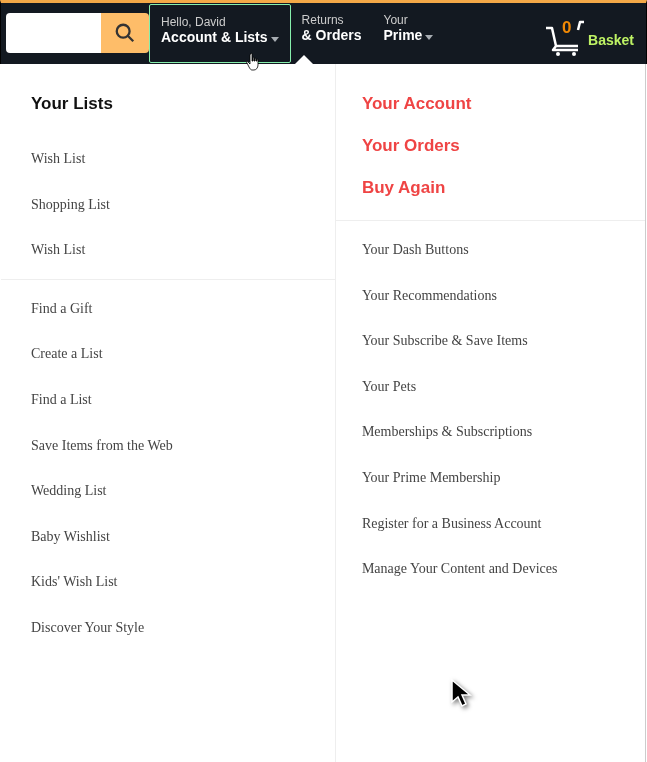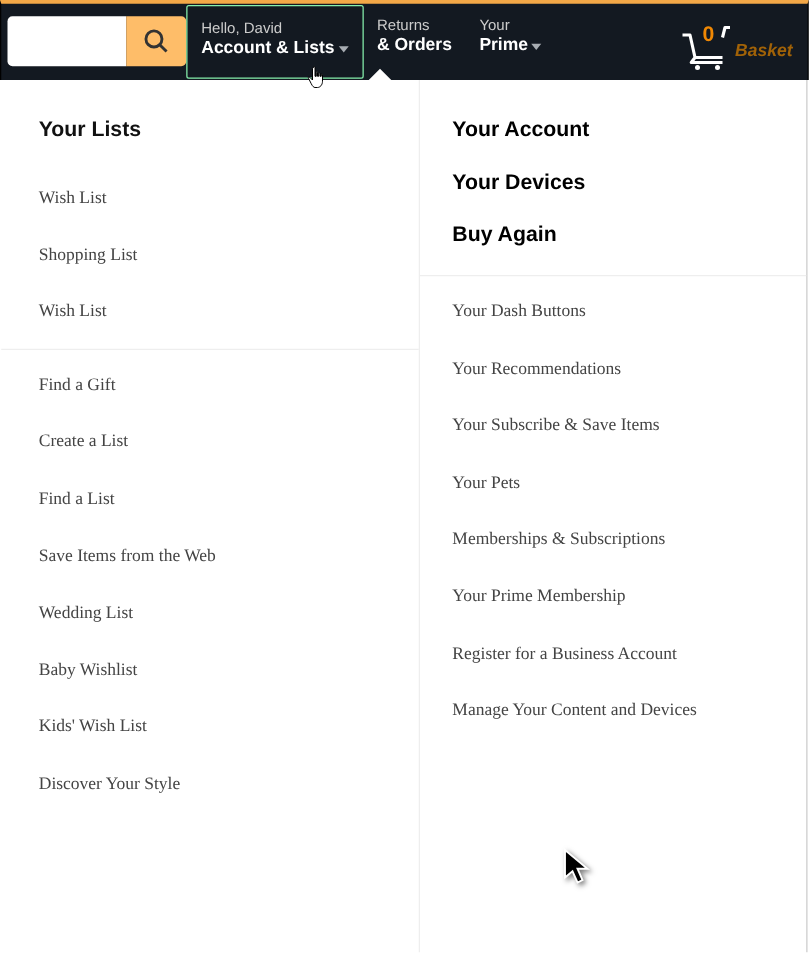--- a/index.html
+++ b/index.html
@@ -67,21 +67,21 @@
       margin-left:auto;
     }
     .basket-icon { position:relative; width:44px; height:36px; }
     .basket-count {
       position:absolute;
       top:-2px; left:20px;
       color:#f08804;
       font-weight:700;
       font-size:17px;
     }
-    .basket-label { font-size:14px; font-weight:700; color:#a16207; padding-bottom:8px; padding-left:2px;font-style:italic; }
+    .basket-label { font-size:14px; font-weight:700; color:#bef264; padding-bottom:8px; padding-left:2px; }
     
     .flyout-arrow {
       position:absolute;
       top:55px; left:295px;
       width:0; height:0;
       border-left:9px solid transparent;
       border-right:9px solid transparent;
       border-bottom:9px solid #fff;
       z-index:3;
     }
@@ -109,21 +109,21 @@
     .col-right { width:48%; padding-left:26px; }
     .col h3 {
       font-size:17px;
       font-weight:700;
       color:#111;
       margin-bottom:22px;
     }
     .col .big-link {
       font-size:17px;
       font-weight:700;
-      color:#000000;
+      color:#ef4444;
       margin-bottom:22px;
       display:block;
       cursor:pointer;
     }
     .col ul { list-style:none;font-family:Liberation Serif, serif; }
     .col li {
       font-size:14px;
       color:#444;
       padding:13px 0;
       cursor:pointer;
@@ -208,21 +208,21 @@
       <li>Save Items from the Web</li>
       <li>Wedding List</li>
       <li>Baby Wishlist</li>
       <li>Kids' Wish List</li>
       <li>Discover Your Style</li>
     </ul>
   </div>
 
   <div class="col col-right">
     <span class="big-link">Your Account</span>
-    <span class="big-link">Your Devices</span>
+    <span class="big-link">Your Orders</span>
     <span class="big-link">Buy Again</span>
     <div class="divider"></div>
     <ul>
       <li>Your Dash Buttons</li>
       <li>Your Recommendations</li>
       <li>Your Subscribe &amp; Save Items</li>
       <li>Your Pets</li>
       <li>Memberships &amp; Subscriptions</li>
       <li>Your Prime Membership</li>
       <li>Register for a Business Account</li>

